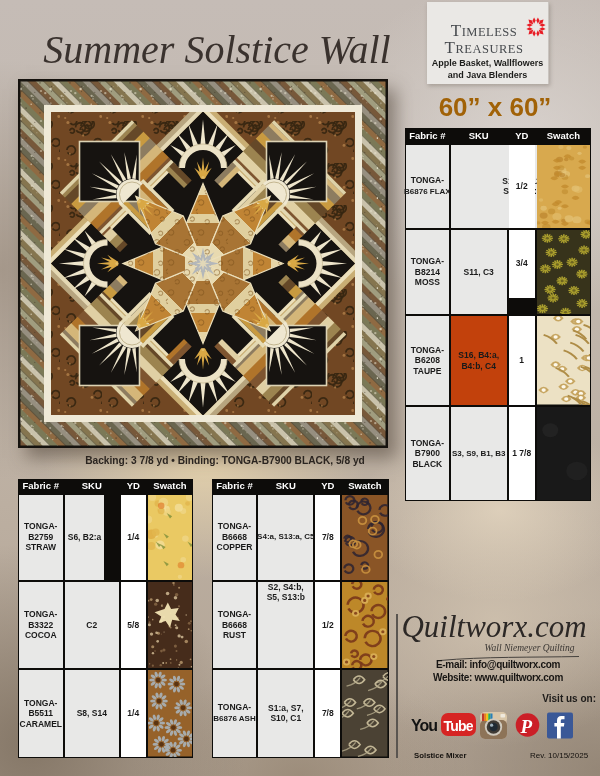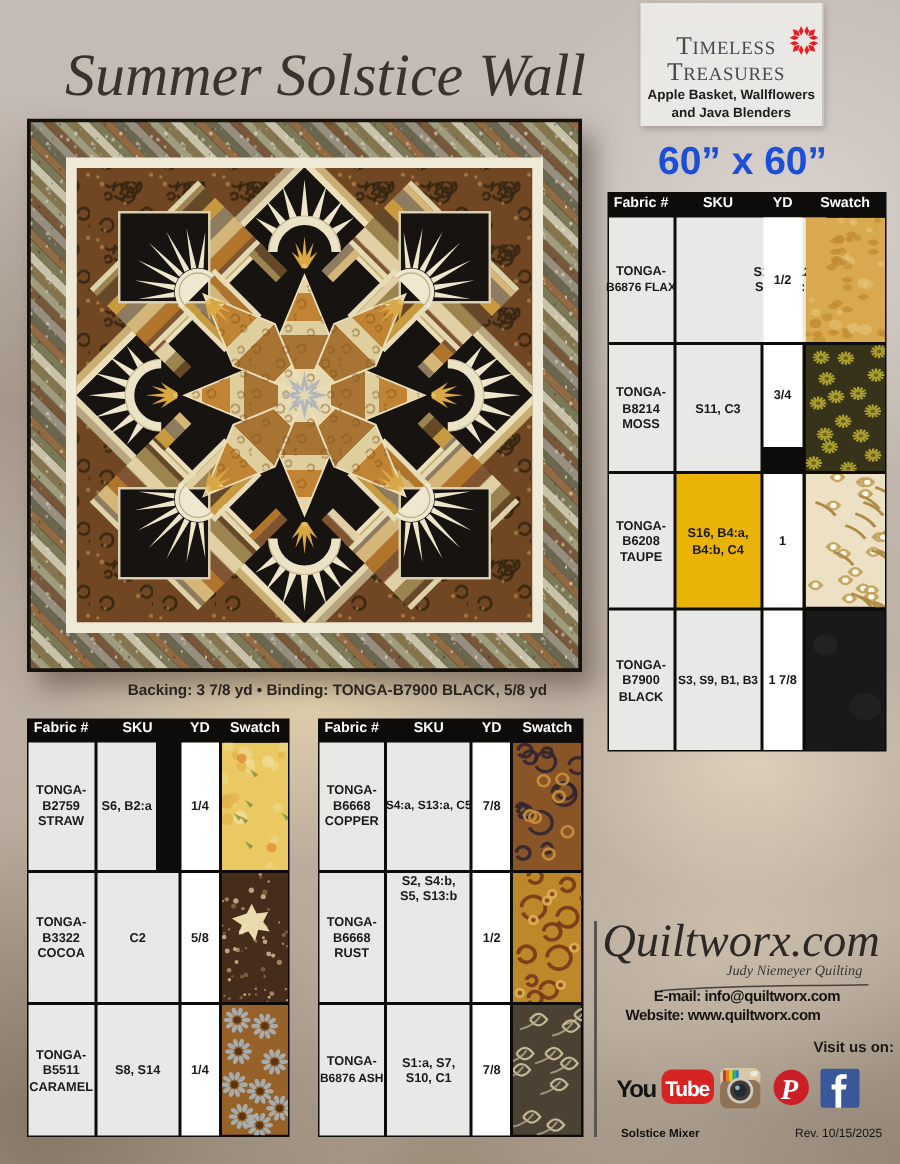--- a/index.html
+++ b/index.html
@@ -45,21 +45,21 @@
     <polygon points="12.33,7.17 16.01,6.18 17.00,2.50 13.32,3.49" fill="#e81c24"></polygon>
     <polygon points="12.33,12.83 13.32,16.51 17.00,17.50 16.01,13.82" fill="#e81c24"></polygon>
     <polygon points="6.67,12.83 2.99,13.82 2.00,17.50 5.68,16.51" fill="#e81c24"></polygon>
     <polygon points="6.67,7.17 5.68,3.49 2.00,2.50 2.99,6.18" fill="#e81c24"></polygon>
   </svg>
 
 <div class="abs" style="left:427px;top:57px;width:121px;text-align:center;font-weight:bold;white-space:nowrap;
   font-size:9px;line-height:12px;color:#1d1d1b;">Apple Basket, Wallflowers<br>and Java Blenders</div>
 
 <div class="abs" style="left:400px;top:92px;width:190px;text-align:center;font-weight:bold;
-  font-size:26px;color:#1d4ed8;">60” x 60”</div>
+  font-size:26px;color:#a16207;">60” x 60”</div>
 
 <div class="abs" style="left:18px;top:79px;width:370px;height:369px;
   box-shadow:8px 10px 16px rgba(70,58,45,0.5);"></div>
 <svg class="abs" style="left:18px;top:79px;" width="370" height="369" viewBox="0 0 370 369">
 <defs>
 <pattern id="bstr" width="44.0" height="14" patternUnits="userSpaceOnUse" patternTransform="rotate(-45)">
         <rect x="0.0" y="0" width="5.5" height="14" fill="#968f80"></rect>
         <rect x="5.5" y="0" width="5.5" height="14" fill="#77583a"></rect>
         <rect x="11.0" y="0" width="5.5" height="14" fill="#a09d7f"></rect>
         <rect x="16.5" y="0" width="5.5" height="14" fill="#85754f"></rect>
@@ -1028,21 +1028,21 @@
         <line x1="15.3" y1="32.5" x2="11.7" y2="30.4" stroke="#aca02e" stroke-width="1.2"></line>
         <line x1="15.3" y1="32.5" x2="13.2" y2="28.9" stroke="#aca02e" stroke-width="1.2"></line>
         <line x1="15.3" y1="32.5" x2="15.3" y2="28.3" stroke="#aca02e" stroke-width="1.2"></line>
         <line x1="15.3" y1="32.5" x2="17.4" y2="28.9" stroke="#aca02e" stroke-width="1.2"></line>
         <line x1="15.3" y1="32.5" x2="18.9" y2="30.5" stroke="#aca02e" stroke-width="1.2"></line>
         <circle cx="15.3" cy="32.5" r="1.2" fill="#6d6420"></circle>
       </svg></div>
 <div class="abs" style="left:1.0px;top:188.8px;width:42.7px;height:88.5px;background:#e8e8e7;font-weight:bold;font-size:8.5px;color:#1a1a1a;text-align:center;line-height:10.5px;display:flex;align-items:center;justify-content:center;">
       <div>TONGA-<br>B6208<br>TAUPE</div>
     </div>
-<div class="abs" style="left:45.7px;top:188.8px;width:56.0px;height:88.5px;background:#eab308;font-weight:bold;font-size:8.5px;color:#1a1a1a;text-align:center;line-height:10.5px;display:flex;align-items:center;justify-content:center;">
+<div class="abs" style="left:45.7px;top:188.8px;width:56.0px;height:88.5px;background:#c2410c;font-weight:bold;font-size:8.5px;color:#1a1a1a;text-align:center;line-height:10.5px;display:flex;align-items:center;justify-content:center;">
       <div>S16, B4:a,<br>B4:b, C4</div>
     </div>
 <div class="abs" style="left:103.7px;top:188.8px;width:26.10000000000001px;height:88.5px;background:#ffffff;font-weight:bold;font-size:8.5px;color:#1a1a1a;text-align:center;line-height:10.5px;display:flex;align-items:center;justify-content:center;">
       <div>1</div>
     </div>
 <div class="abs" style="left:131.8px;top:188.8px;width:53.19999999999999px;height:88.5px;overflow:hidden;"><svg width="53.19999999999999" height="88.5" viewBox="0 0 40 80" preserveAspectRatio="none">
         <rect width="40" height="80" fill="#ece1c4"></rect>
         <path d="M10 44 q4 -6 8 0 q-4 6 -8 0" fill="#c3a058" opacity="0.9"></path>
         <circle cx="14" cy="44" r="1.6" fill="#fdf8ea"></circle>
         <path d="M15 48 q4 -6 8 0 q-4 6 -8 0" fill="#c3a058" opacity="0.9"></path>
@@ -1109,30 +1109,30 @@
         <circle cx="30" cy="55" r="8" fill="#202020"></circle>
       </svg></div>
 </div>
 
 <div class="abs" style="left:396px;top:614px;width:1.5px;height:144px;background:#5a5550;"></div>
 
 <div class="abs" style="left:399px;top:609px;width:190px;text-align:center;white-space:nowrap;
   font-family:'Liberation Serif',serif;font-style:italic;font-size:31px;color:#2c2826;">Quiltworx.com</div>
 
 <div class="abs" style="left:477px;top:643px;width:105px;text-align:center;white-space:nowrap;
-  font-family:'Liberation Serif',serif;font-style:italic;font-size:9.5px;color:#3a3633;">Judy Niemeyer Quilting</div>
+  font-family:'Liberation Serif',serif;font-style:italic;font-size:9.5px;color:#3a3633;">Wall Niemeyer Quilting</div>
 
 <svg class="abs" style="left:438px;top:653px;" width="145" height="12" viewBox="0 0 145 12">
   <path d="M2 7.5 C 45 3.5, 95 4.5, 141 3.5" stroke="#46423e" stroke-width="1" fill="none"></path>
 </svg>
 
 <div class="abs" style="left:400px;top:659px;width:196px;text-align:center;font-weight:bold;
   font-size:10px;letter-spacing:-0.3px;color:#171513;">E-mail: info@quiltworx.com</div>
 
-<div class="abs" style="left:384px;top:672px;width:196px;text-align:center;font-weight:bold;
+<div class="abs" style="left:400px;top:672px;width:196px;text-align:center;font-weight:bold;
   font-size:10px;letter-spacing:-0.3px;color:#171513;">Website: www.quiltworx.com</div>
 
 <div class="abs" style="left:400px;top:693px;width:196px;text-align:right;font-weight:bold;
   font-size:10px;color:#1d1b19;">Visit us on:</div>
 
 <svg class="abs" style="left:408px;top:706px;" width="170" height="36" viewBox="0 0 170 36">
 
   <g>
     <text x="3" y="25" font-family="Liberation Sans" font-weight="bold" font-size="16" letter-spacing="-1" fill="#121212">You</text>
     <rect x="33" y="7" width="35" height="23" rx="7" fill="#d62423"></rect>

